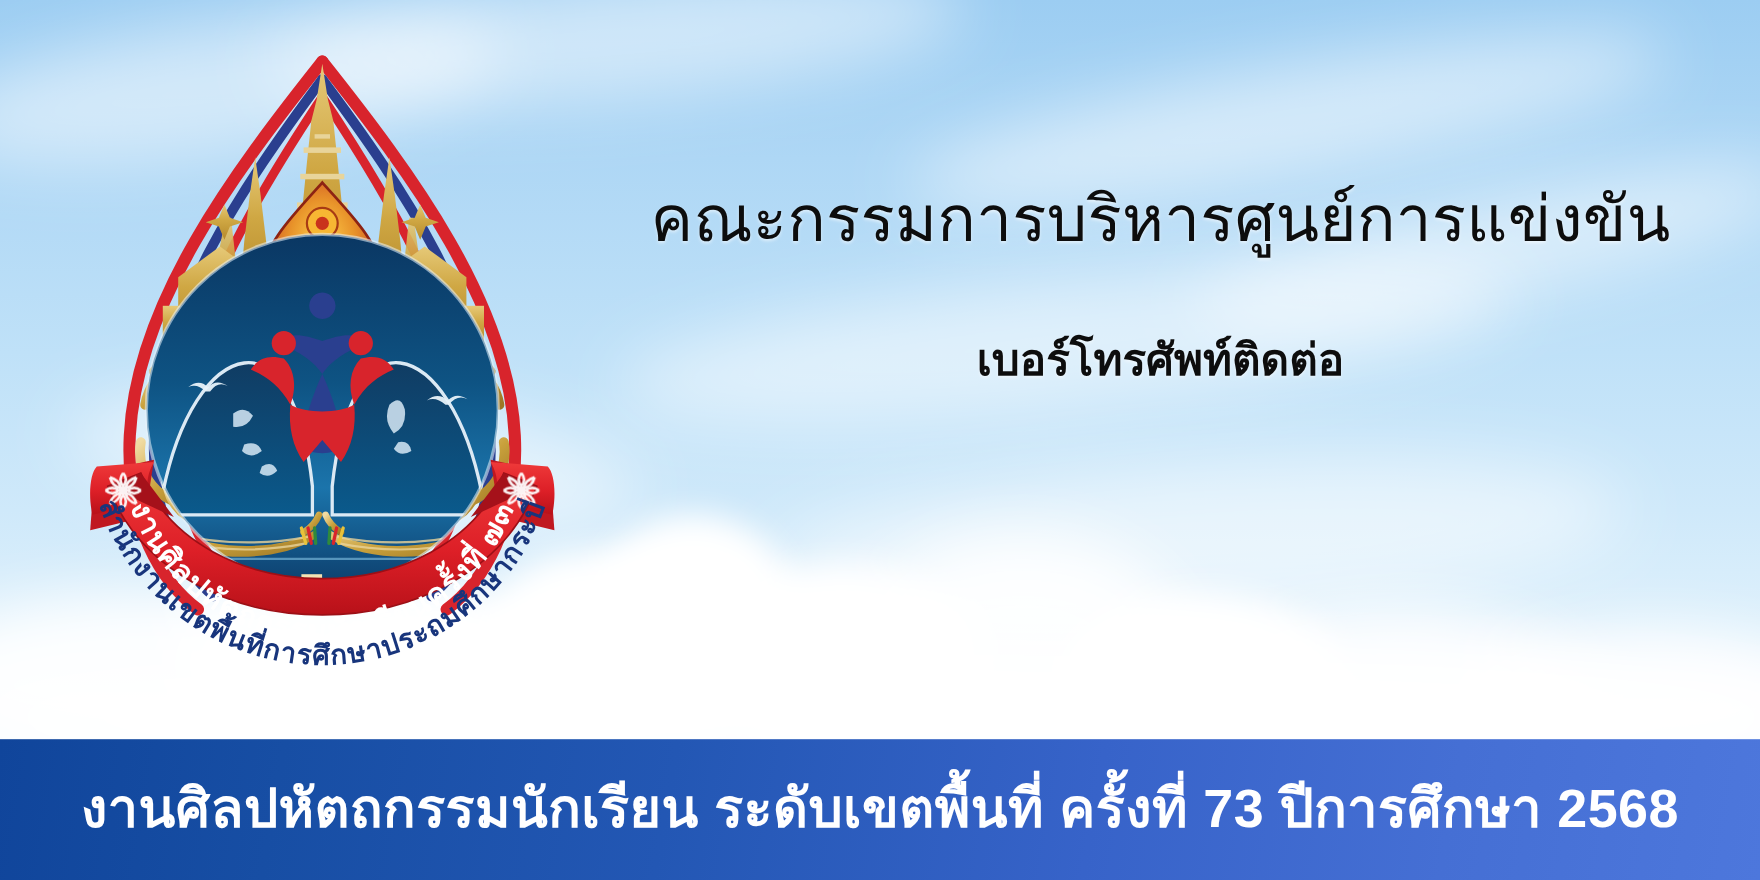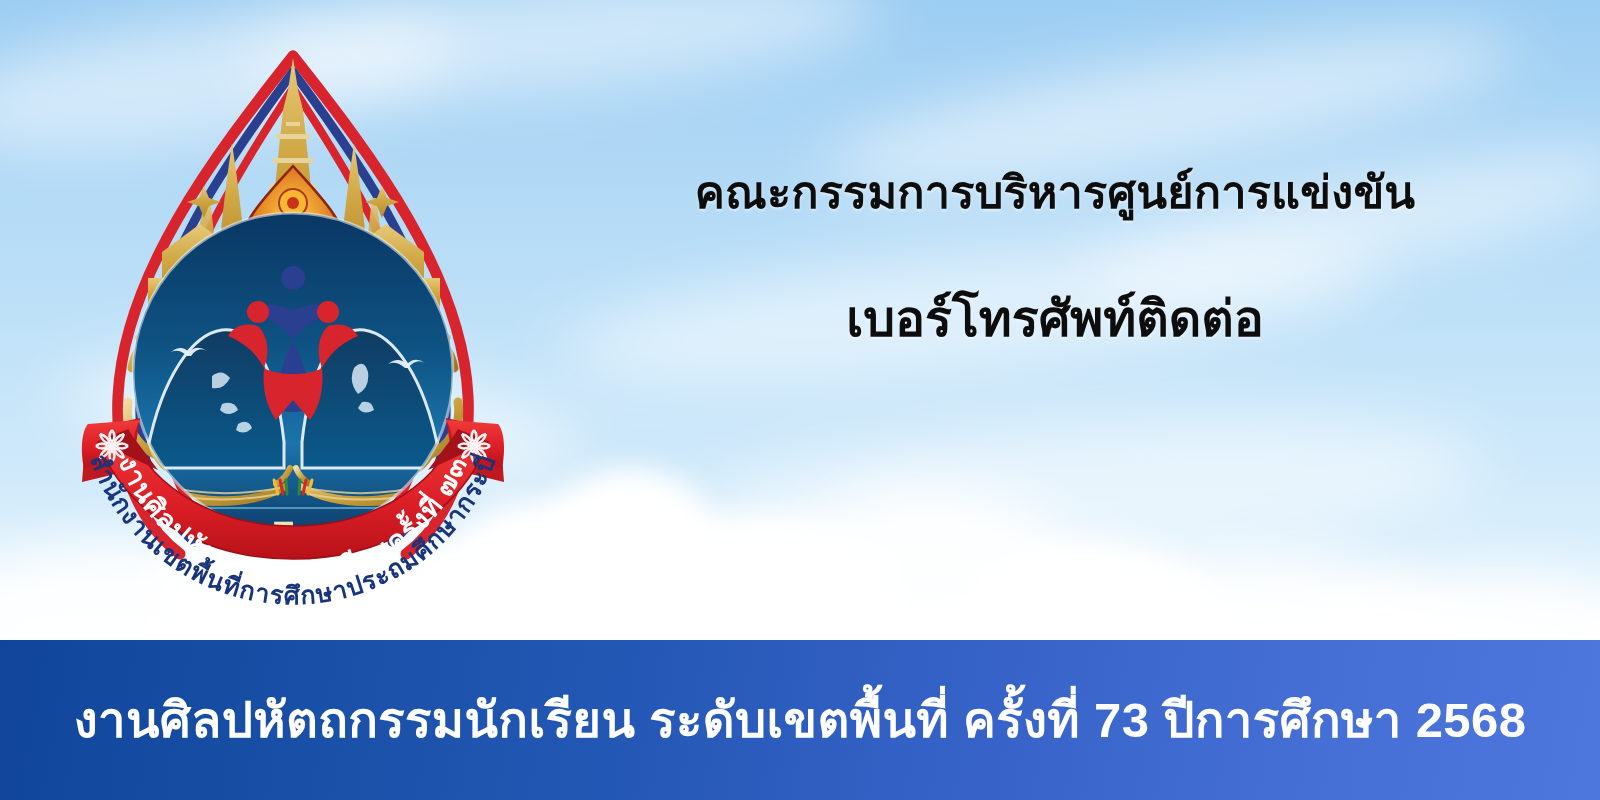--- a/index.html
+++ b/index.html
@@ -23,34 +23,34 @@
   
   #emblem{position:absolute;left:62px;top:38px;width:462px;height:562px;}
   #emblem svg{display:block;width:100%;height:100%;overflow:visible;}
 
   
   #textblock{
     position:absolute;left:540px;top:168px;width:1030px;
     text-align:center;color:#0d0d0d;
   }
   .headline{
-    font-size:45px;font-weight:bold;line-height:1.12;letter-spacing:.2px;
+    font-size:58px;font-weight:normal;line-height:1.12;letter-spacing:.2px;
     text-shadow:0 2px 3px rgba(255,255,255,.55);
     white-space:nowrap;
   }
   .subgap{height:70px;}
   .subline{
-    font-size:50px;font-weight:bold;line-height:1.26;
+    font-size:40px;font-weight:bold;line-height:1.26;
     text-shadow:0 2px 3px rgba(255,255,255,.5);
     white-space:nowrap;
   }
 
   
   #banner{
-    position:absolute;left:0;right:0;bottom:0;height:160px;
+    position:absolute;left:0;right:0;bottom:0;height:128px;
     background:linear-gradient(100deg,#10459b 0%,#174ea4 16%,#2357b4 38%,#3763c9 62%,#456fd4 82%,#4d77dc 100%);
     display:flex;align-items:center;justify-content:center;
   }
   #banner-text{
     color:#ffffff;font-size:49px;font-weight:bold;letter-spacing:.4px;
     white-space:nowrap;line-height:1;
   }
 </style>
 </head>
 <body>

